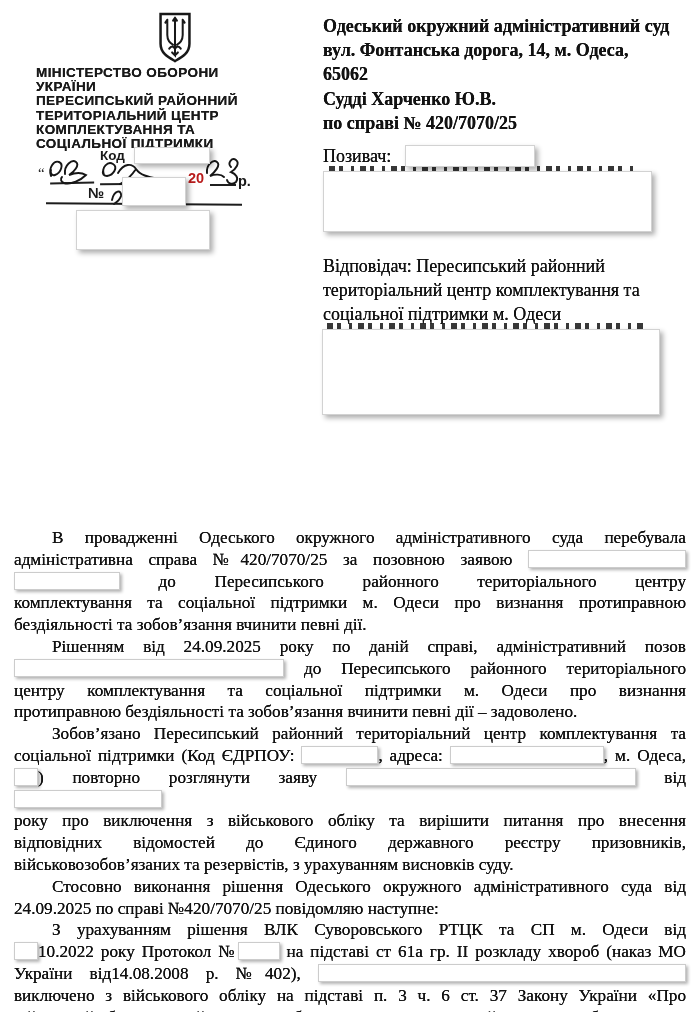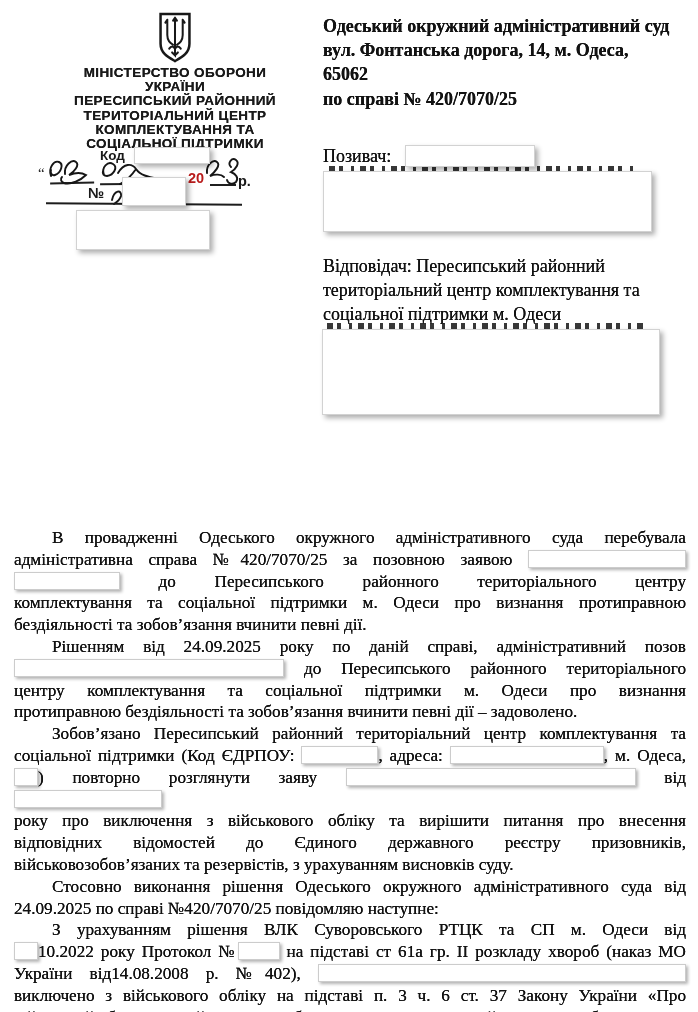--- a/index.html
+++ b/index.html
@@ -1,20 +1,20 @@
 <!DOCTYPE html>
 <html><head>
 <meta charset="utf-8">
 <style>
   html,body{margin:0;padding:0;background:#e8e8e8;}
   .page{position:relative;width:698px;height:1012px;background:#ffffff;margin:0 auto;
         font-family:"Liberation Serif", serif;color:#121212;overflow:hidden;}
 
   
-  .letterhead{position:absolute;left:36px;top:12px;width:278px;text-align:center;}
+  .letterhead{position:absolute;left:36px;top:12px;width:278px;text-align:left;}
   .emblem{display:block;margin:0 auto 2px auto;}
   .lh-line{font-family:"Liberation Sans", sans-serif;font-weight:bold;font-size:13.5px;
            line-height:14.2px;letter-spacing:0.4px;color:#191919;
            text-shadow:0 0 .5px #222;}
   .kod-label{position:absolute;left:100px;top:148px;font-family:"Liberation Sans",sans-serif;
              font-weight:bold;font-size:13.5px;color:#191919;text-align:center;}
   .hw-quote{position:absolute;left:38px;top:165px;font-size:15px;color:#222;}
   .blank{position:absolute;border-bottom:2px solid #1f1f1f;height:14px;}
   .blank.day{left:50px;top:168px;width:44px;transform:rotate(-1deg);}
   .blank.month{left:100px;top:169px;width:58px;transform:rotate(-0.5deg);}
@@ -105,20 +105,21 @@
   <span class="long-line"></span>
 
   <span class="rabs" style="left:134px;top:147px;width:74px;height:15px;"></span>
   <span class="rabs" style="left:122px;top:177px;width:62px;height:27px;"></span>
   <span class="rabs" style="left:76px;top:210px;width:132px;height:38px;"></span>
 
   <div class="recipient" id="recipient-lines">
       <div class="rc-line">Одеський окружний адміністративний суд</div>
       <div class="rc-line">вул. Фонтанська дорога, 14, м. Одеса,</div>
       <div class="rc-line">65062</div>
+      <div class="rc-line">Судді Харченко Ю.В.</div>
       <div class="rc-line">по справі № 420/7070/25</div>
     </div>
 
   <span class="plaintiff-label">Позивач:</span>
   <span class="rabs" style="left:405px;top:145px;width:128px;height:20px;"></span>
 
   <div class="frag" style="left:329px;top:166px;width:306px;height:6px;"></div>
   <span class="rabs" style="left:323px;top:171px;width:327px;height:59px;"></span>
 
   <div class="defendant" id="defendant-lines">

